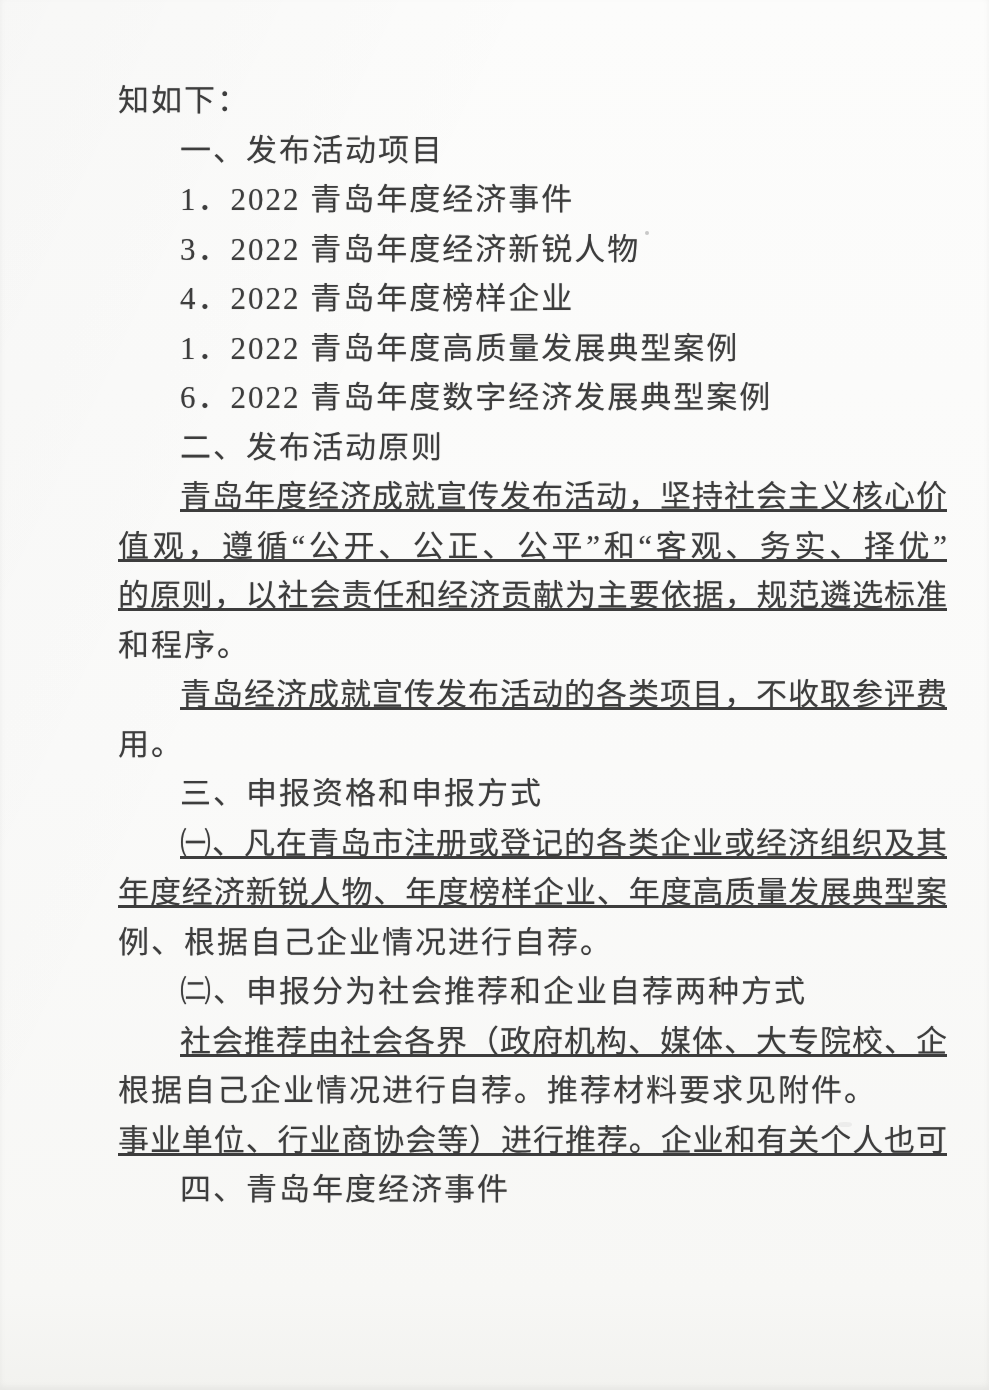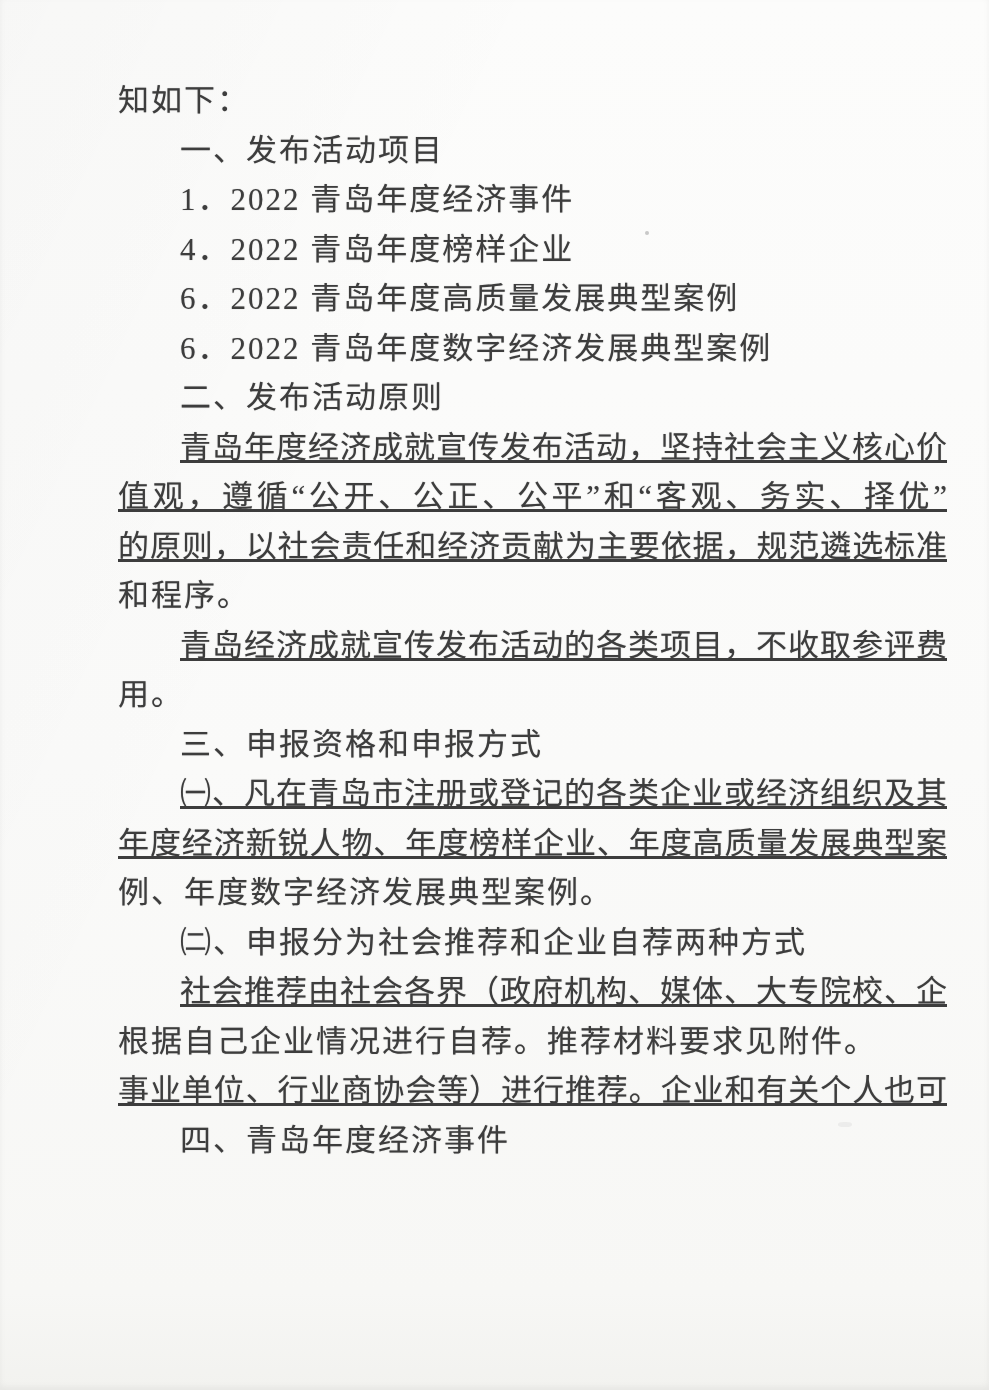--- a/index.html
+++ b/index.html
@@ -52,34 +52,35 @@
   .speck.s1 { left: 645px; top: 231px; width: 4px; height: 4px; }
   .speck.s2 { left: 838px; top: 1122px; width: 14px; height: 5px; opacity: 0.10; border-radius: 40%; }
 </style>
 </head>
 <body>
 
 <div class="page">
   <div class="doc-line">知如下：</div>
   <div class="doc-line indent">一、发布活动项目</div>
   <div class="doc-line indent">1．2022 青岛年度经济事件</div>
+  <div class="doc-line indent">3．2022 青岛年度经济新锐人物</div>
   <div class="doc-line indent">4．2022 青岛年度榜样企业</div>
-  <div class="doc-line indent">6．2022 青岛年度高质量发展典型案例</div>
+  <div class="doc-line indent">1．2022 青岛年度高质量发展典型案例</div>
   <div class="doc-line indent">6．2022 青岛年度数字经济发展典型案例</div>
   <div class="doc-line indent">二、发布活动原则</div>
   <div class="doc-line indent fill">青岛年度经济成就宣传发布活动，坚持社会主义核心价</div>
   <div class="doc-line fill">值观，遵循“公开、公正、公平”和“客观、务实、择优”</div>
   <div class="doc-line fill">的原则，以社会责任和经济贡献为主要依据，规范遴选标准</div>
   <div class="doc-line">和程序。</div>
   <div class="doc-line indent fill">青岛经济成就宣传发布活动的各类项目，不收取参评费</div>
   <div class="doc-line">用。</div>
   <div class="doc-line indent">三、申报资格和申报方式</div>
   <div class="doc-line indent fill">㈠、凡在青岛市注册或登记的各类企业或经济组织及其</div>
   <div class="doc-line fill">年度经济新锐人物、年度榜样企业、年度高质量发展典型案</div>
-  <div class="doc-line">例、年度数字经济发展典型案例。</div>
+  <div class="doc-line">例、根据自己企业情况进行自荐。</div>
   <div class="doc-line indent">㈡、申报分为社会推荐和企业自荐两种方式</div>
   <div class="doc-line indent fill">社会推荐由社会各界（政府机构、媒体、大专院校、企</div>
   <div class="doc-line">根据自己企业情况进行自荐。推荐材料要求见附件。</div>
   <div class="doc-line fill">事业单位、行业商协会等）进行推荐。企业和有关个人也可</div>
   <div class="doc-line indent">四、青岛年度经济事件</div>
 
   <div class="speck s1"></div>
   <div class="speck s2"></div>
 </div>
 

